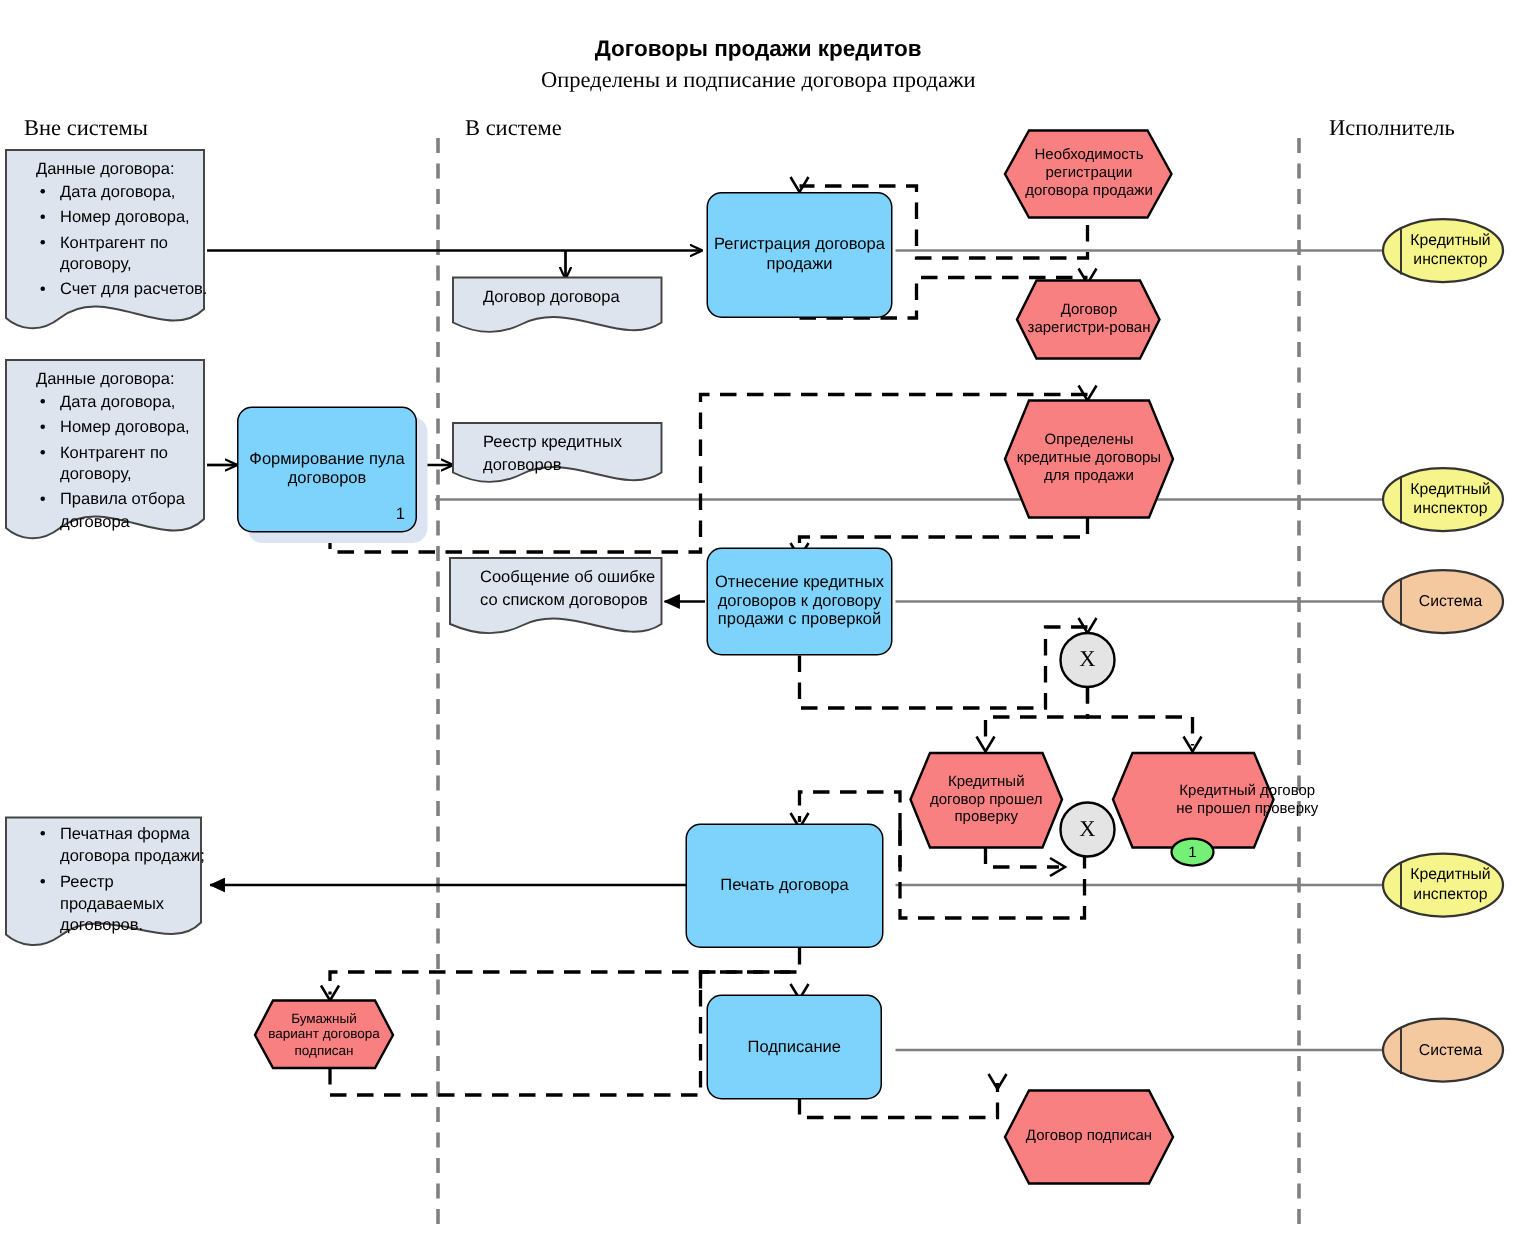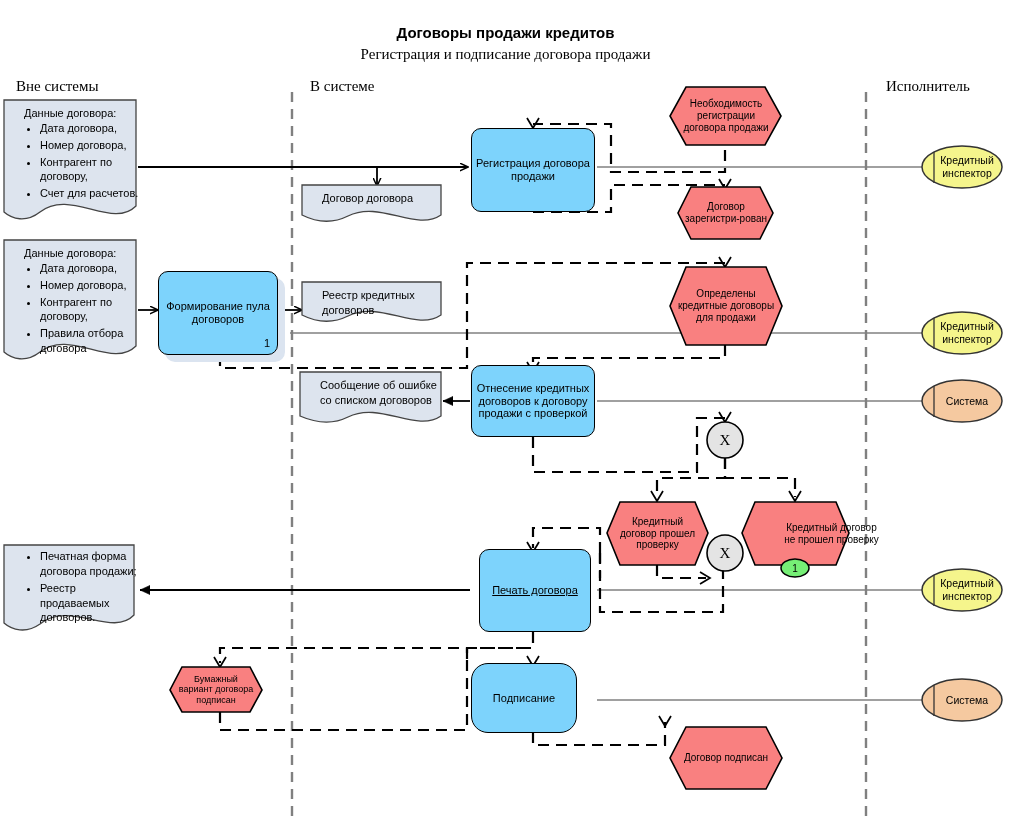--- a/index.html
+++ b/index.html
@@ -45,21 +45,21 @@
   .conn{position:absolute;}
   .conn .conntext{position:absolute;left:0;top:0;width:100%;height:100%;
         display:flex;align-items:center;justify-content:center;font-size:10px;}
 </style>
 </head>
 <body>
 
 <div id="canvas">
 
   <div class="title-main">Договоры продажи кредитов</div>
-  <div class="title-sub">Регистрация и подписание  договора продажи</div>
+  <div class="title-sub">Определены и подписание  договора продажи</div>
 
   <div class="lane-label" style="left:16px;top:78px;">Вне системы</div>
   <div class="lane-label" style="left:310px;top:78px;">В системе</div>
   <div class="lane-label" style="left:886px;top:78px;">Исполнитель</div>
 
   <svg class="layer" viewBox="0 0 1011 823">
     <defs>
       <marker id="arrS" markerWidth="9" markerHeight="9" refX="8.2" refY="4.5" orient="auto" markerUnits="userSpaceOnUse">
         <path d="M0,0.6 L8.4,4.5 L0,8.4" fill="none" stroke="#000" stroke-width="1.5"></path>
       </marker>
@@ -234,25 +234,25 @@
 
   <div class="node activity shadowed" style="left:158px;top:271px;width:120px;height:84px;">
     <span>Формирование пула договоров</span>
     <span class="num">1</span>
   </div>
 
   <div class="node activity" style="left:471px;top:365px;width:124px;height:72px;">
     <span>Отнесение кредитных договоров к договору продажи с проверкой</span>
   </div>
 
-  <div class="node activity" style="left:479px;top:549px;width:112px;height:83px;text-decoration:underline;">
+  <div class="node activity" style="left:457px;top:549px;width:132px;height:83px;">
     <span>Печать договора</span>
   </div>
 
-  <div class="node activity" style="left:471px;top:663px;width:106px;height:70px;border-radius:17px;">
+  <div class="node activity" style="left:471px;top:663px;width:117px;height:70px;">
     <span>Подписание</span>
   </div>
 
   <div class="hexwrap" style="left:670px;top:87px;width:112px;height:58px;">
     <div class="hextext">Необходимость регистрации договора продажи</div>
   </div>
   <div class="hexwrap" style="left:678px;top:187px;width:96px;height:52px;">
     <div class="hextext">Договор зарегистри-рован</div>
   </div>
   <div class="hexwrap" style="left:670px;top:267px;width:112px;height:78px;">

